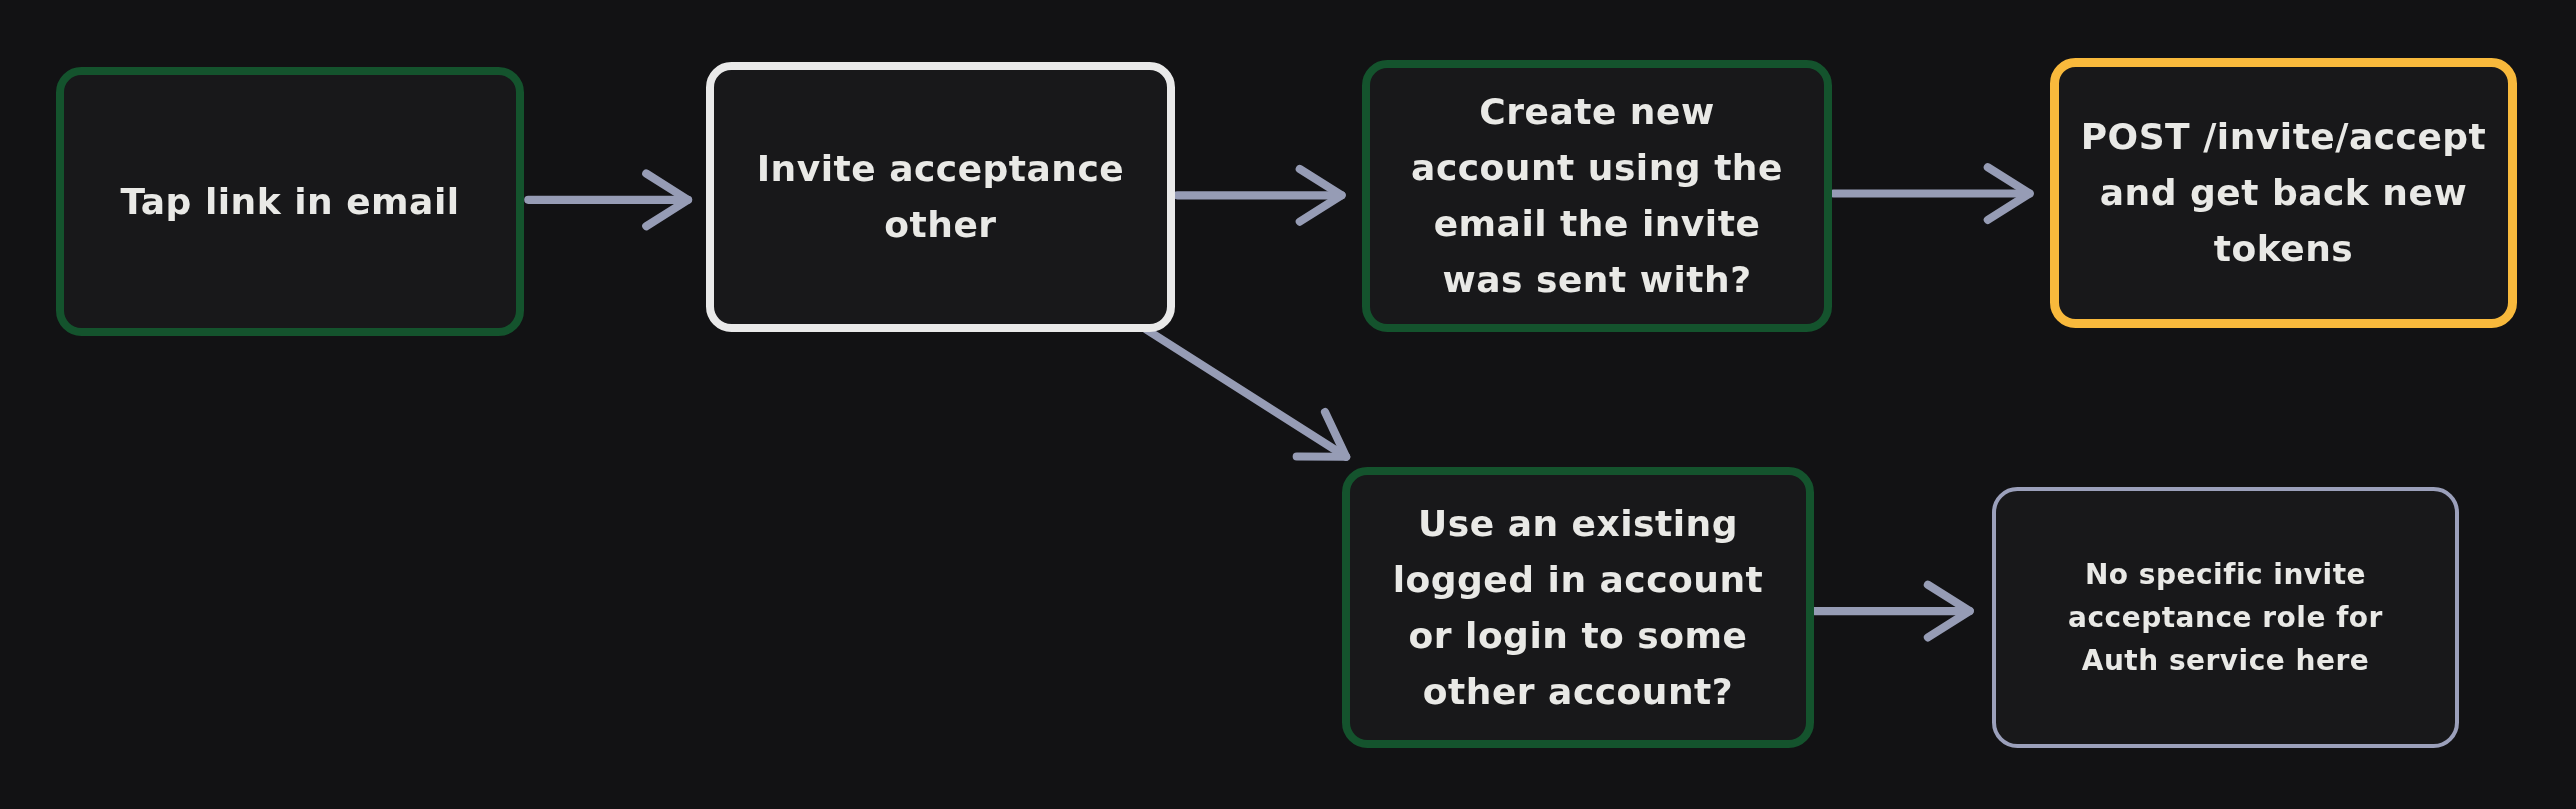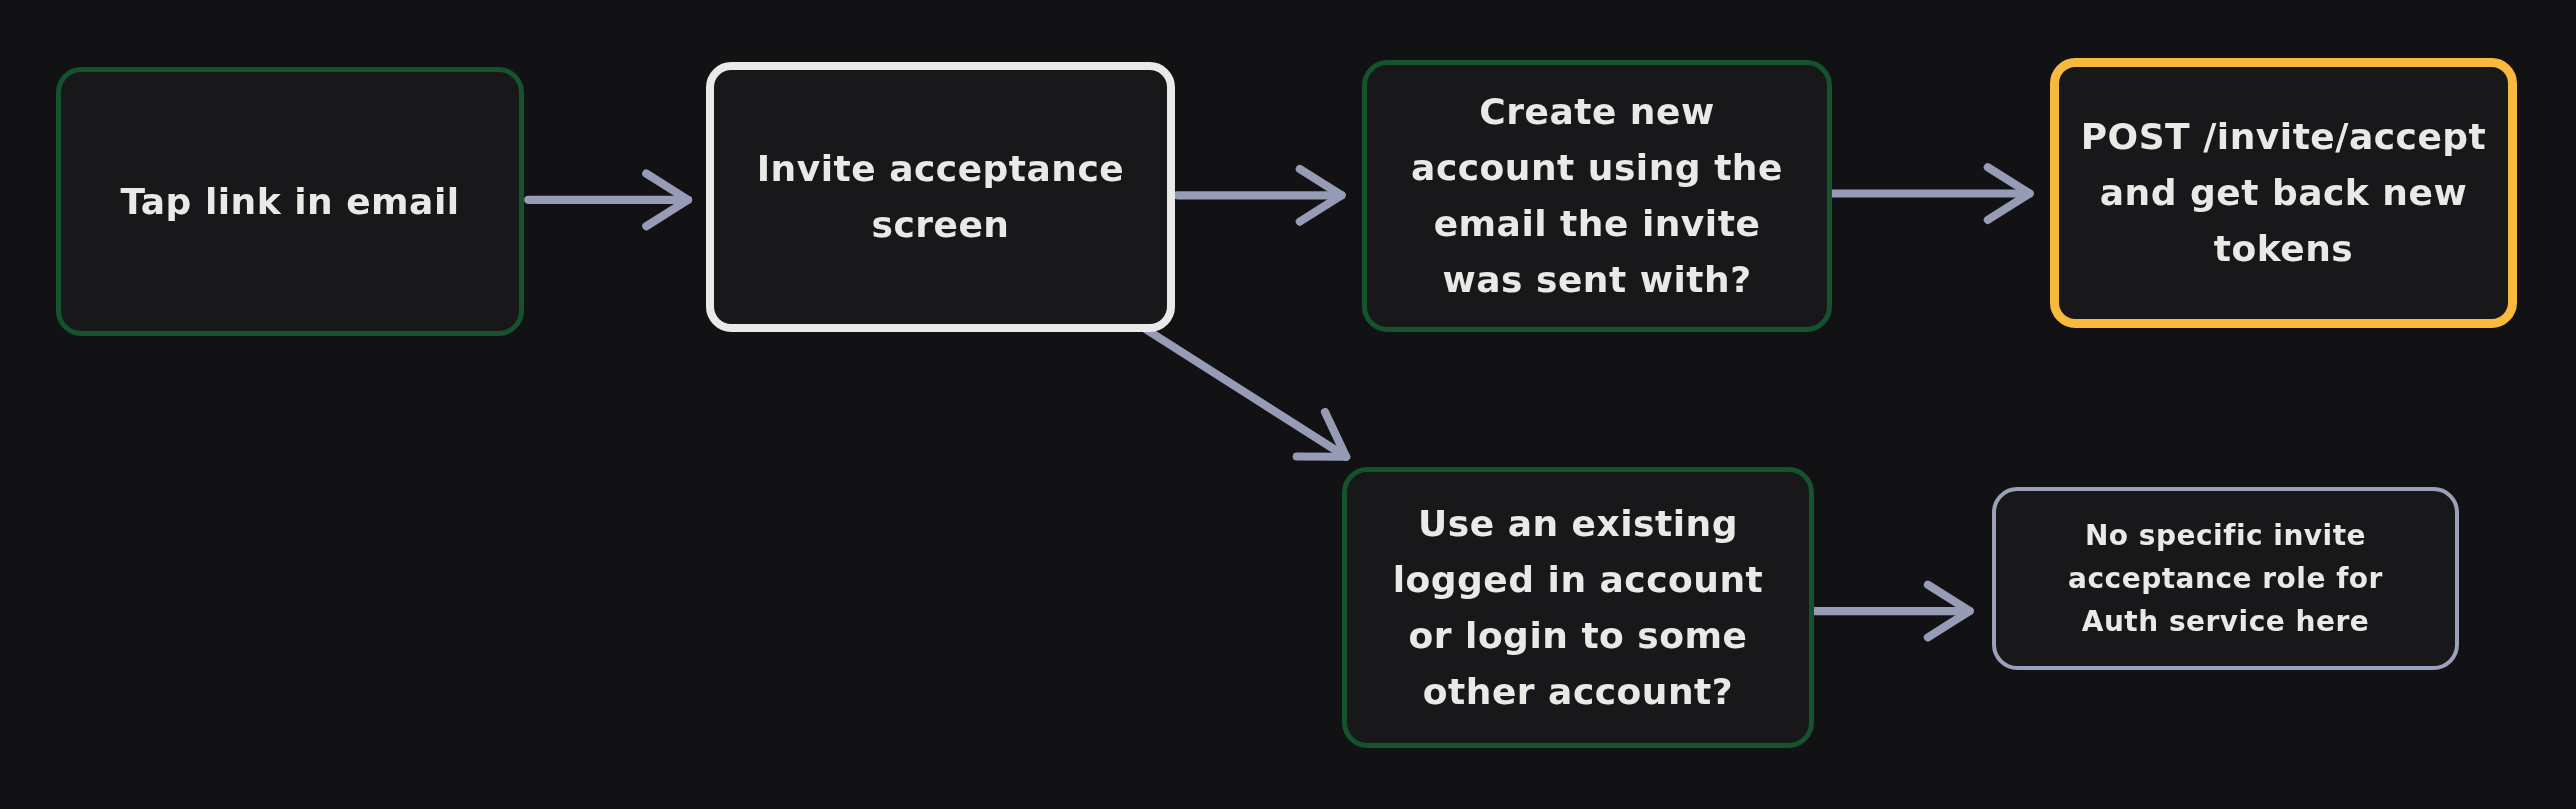--- a/index.html
+++ b/index.html
@@ -29,31 +29,31 @@
   }
   .node .label {
     white-space: pre-line;
     color: #e9e9e6;
     font-weight: 700;
     font-size: 36px;
     line-height: 56px;
     letter-spacing: 0.5px;
     padding: 0 12.7px;
   }
-  .border-purple { border: 5px solid #14532d; }
+  .border-purple { border: 8px solid #14532d; }
   .border-white  { border: 8.2px solid #e9e9e9; }
   .border-yellow { border: 9px solid #f8b93c; }
   .border-gray   { border: 4.5px solid #9ba0bb; }
 
   #node-tap-link          { left: 56px;   top: 67px;  width: 468px; height: 269px; }
   #node-invite-screen     { left: 706px;  top: 62px;  width: 469px; height: 270px; }
   #node-create-account    { left: 1362px; top: 60px;  width: 470px; height: 272px; }
   #node-post-invite       { left: 2050px; top: 58px;  width: 467px; height: 270px; }
   #node-existing-account  { left: 1342px; top: 467px; width: 472px; height: 281px; }
-  #node-no-role-note      { left: 1992px; top: 487px; width: 467px; height: 183px; }
+  #node-no-role-note      { left: 1992px; top: 487px; width: 467px; height: 261px; }
 
   #node-no-role-note .label {
     font-size: 28px;
     line-height: 43px;
   }
 
   #arrows {
     position: absolute;
     left: 0; top: 0;
     width: 2576px;
@@ -83,21 +83,21 @@
     <line x1="1263" y1="363" x2="1483" y2="503" marker-end="url(#ah)"></line>
     <line x1="1999" y1="673" x2="2170" y2="673" marker-end="url(#ah)"></line>
   </svg>
 
   <div class="node border-purple" id="node-tap-link">
     <span class="label">Tap link in email</span>
   </div>
 
   <div class="node border-white" id="node-invite-screen">
     <span class="label">Invite acceptance
-screen</span>
+other</span>
   </div>
 
   <div class="node border-purple" id="node-create-account">
     <span class="label">Create new
 account using the
 email the invite
 was sent with?</span>
   </div>
 
   <div class="node border-purple" id="node-existing-account">

